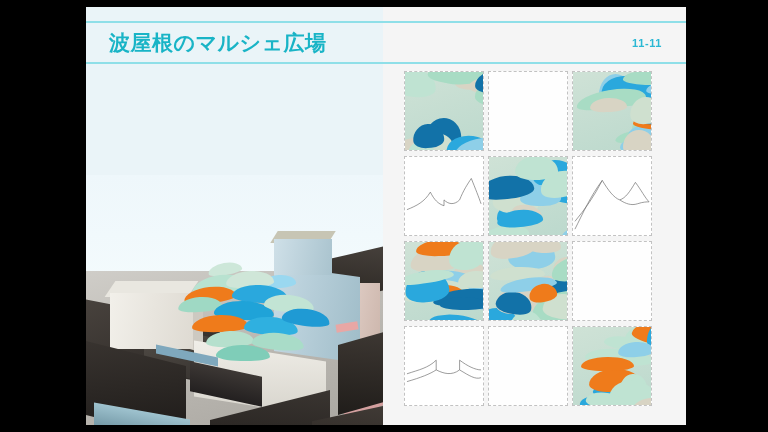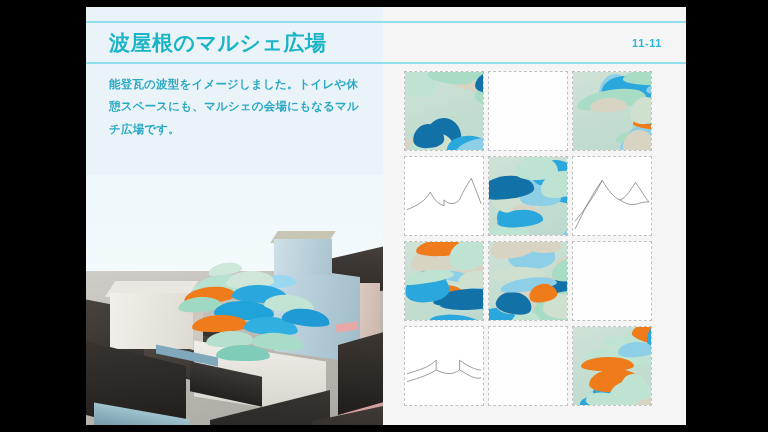--- a/index.html
+++ b/index.html
@@ -2,21 +2,21 @@
 <html><head>
 <meta charset="utf-8">
 <style>
   * { box-sizing: border-box; margin: 0; padding: 0; }
   html, body {
     width: 768px; height: 432px;
     background: #000;
     font-family: "Liberation Sans", "DejaVu Sans", sans-serif;
     overflow: hidden;
   }
-  #stage { position: relative; width: 768px; height: 432px; background: #000; }
+  #stage { position: relative; width: 768px; height: 432px; background: #000; text-align: center; }
 
   
   #slide {
     position: absolute;
     left: 86px; top: 7px;
     width: 600px; height: 418px;
     background: #f5f5f5;
     overflow: hidden;
   }
 
@@ -183,21 +183,20 @@
     <div id="right-panel"></div>
 
     <div class="rule" id="rule-top"></div>
     <div class="rule" id="rule-bottom"></div>
 
     <div id="header-band">
       <div id="page-title">波屋根のマルシェ広場</div>
       <div id="page-number">11-11</div>
     </div>
 
-    <div id="body-copy">能登瓦の波型をイメージしました。トイレや休憩スペースにも、マルシェの会場にもなるマルチ広場です。</div>
 
     <div id="photo">
       <div class="pv" id="sky"></div>
       <div class="pv" id="ground"></div>
 
       <div class="pv" id="roofL1"></div>
       <div class="pv" id="roofL3"></div>
       <div class="pv" id="whiteblk-side"></div>
       <div class="pv" id="whiteblk-top"></div>
       <div class="pv" id="whiteblk-face"></div>

